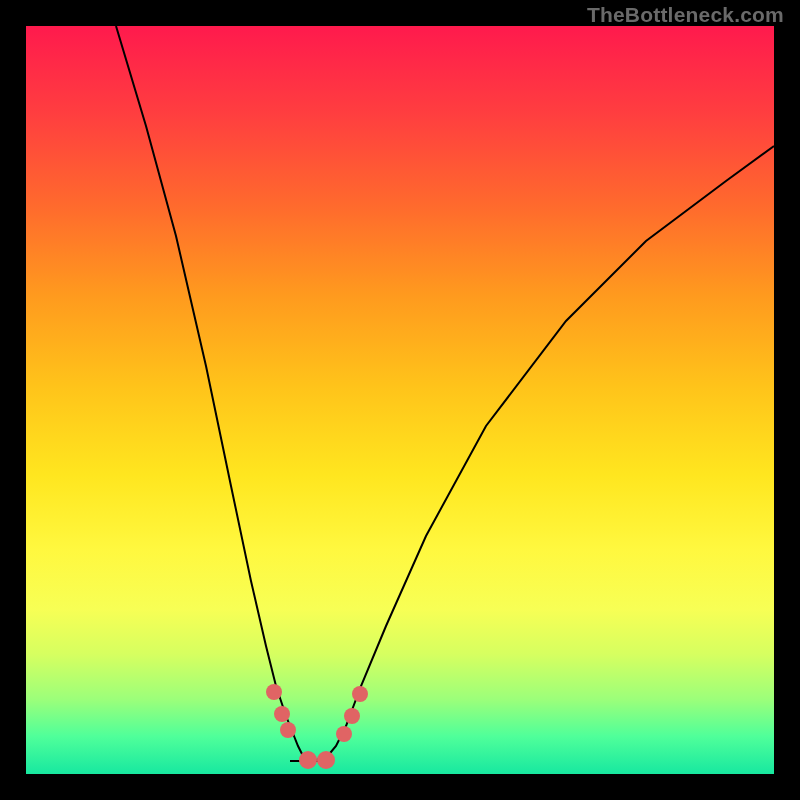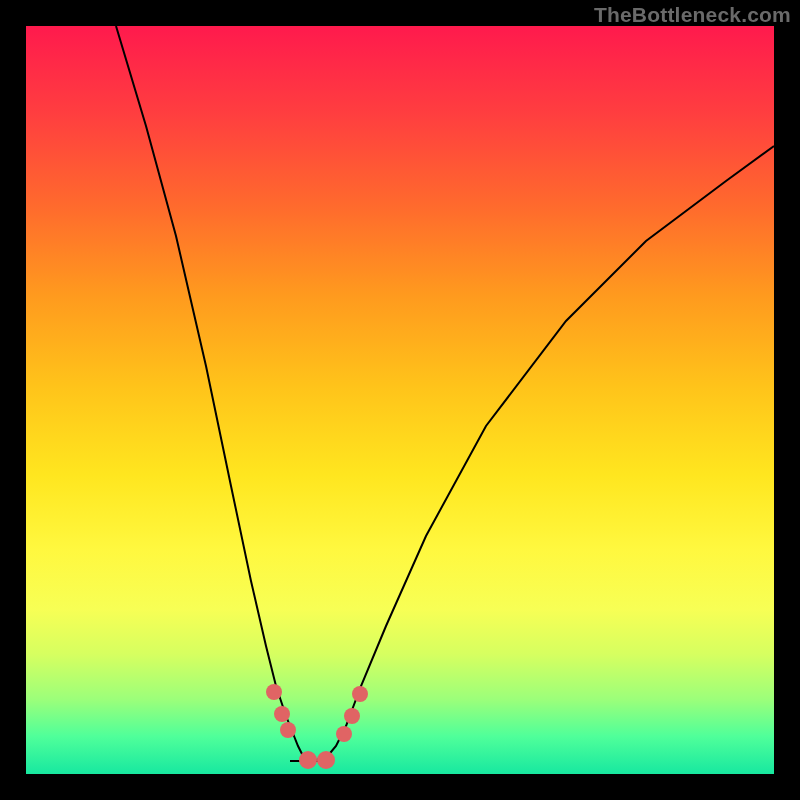--- a/index.html
+++ b/index.html
@@ -36,21 +36,21 @@
       #f7ff55 78%,
       #d6ff60 84%,
       #9cff7a 90%,
       #4fff9a 95%,
       #17e8a0 100%
     );
   }
   .watermark {
     position: absolute;
     top: 3px;
-    right: 9px;
+    right: 16px;
     font-family: Arial, Helvetica, sans-serif;
     font-size: 21px;
     font-weight: 600;
     color: #6a6a6a;
     letter-spacing: 0.2px;
     user-select: none;
   }
   svg.curves {
     position: absolute;
     left: 0;

